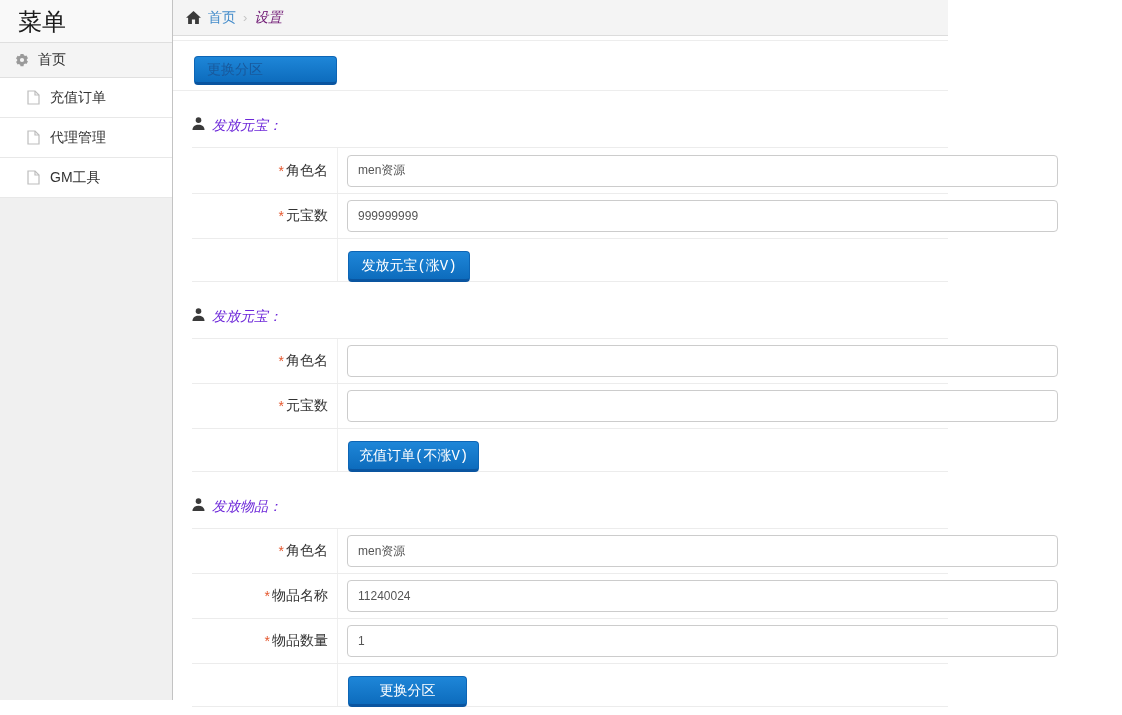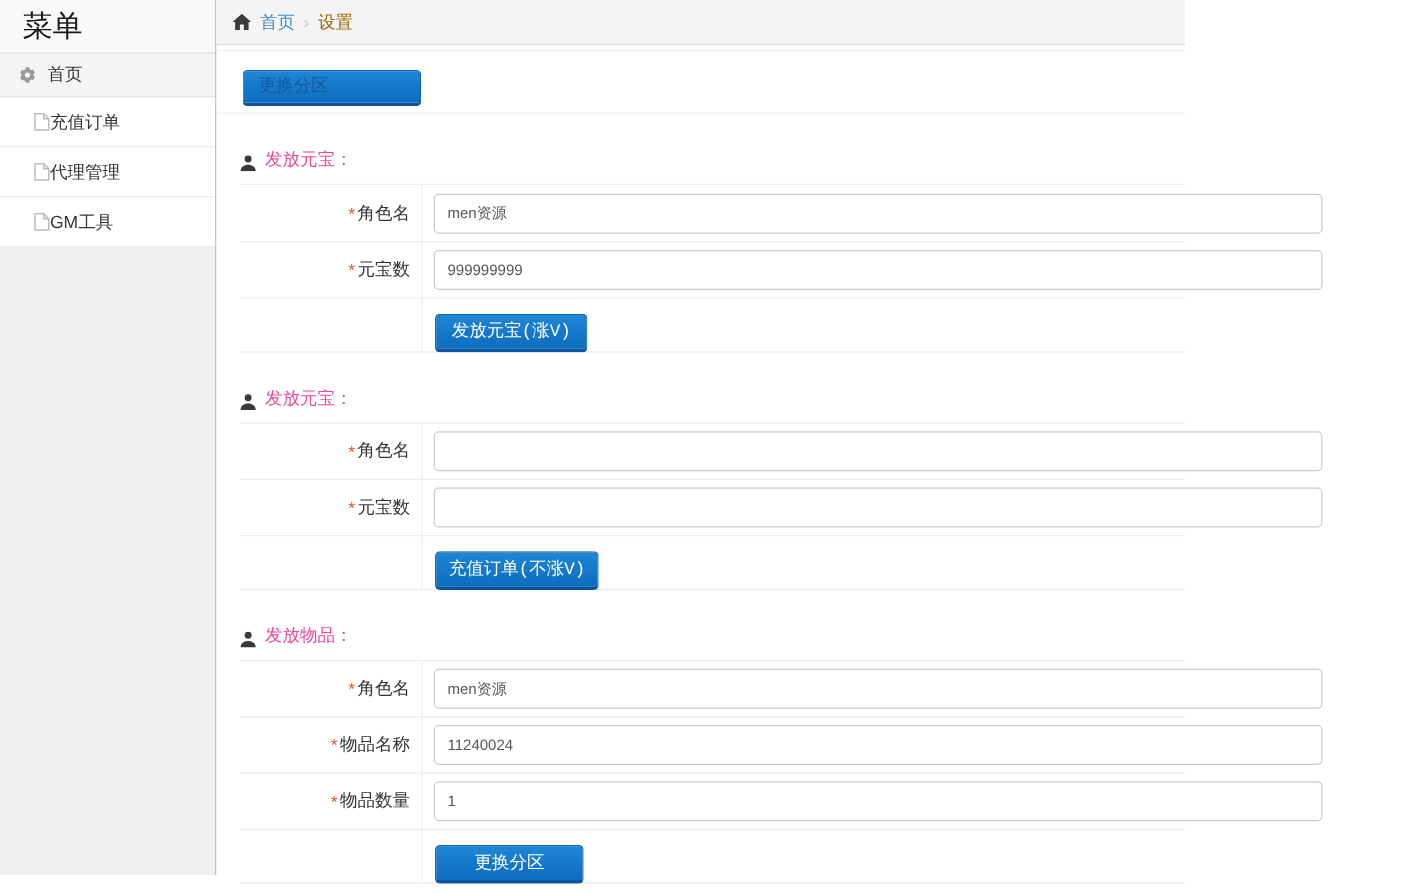--- a/index.html
+++ b/index.html
@@ -11,47 +11,47 @@
   .app { display:flex; width:948px; height:715px; }
 
   
   .sidebar { flex:0 0 173px; width:173px; height:700px;
     background:#f0f0f0; border-right:1px solid #c3c3c3; }
   .sidebar-title { height:43px; line-height:43px; padding-left:18px;
     font-size:24px; color:#1a1a1a; background:#f9f9f9; border-bottom:1px solid #dfdfdf; }
   .side-home { height:35px; display:flex; align-items:center; gap:9px;
     padding-left:15px; background:#f4f4f4; border-bottom:1px solid #e0e0e0; cursor:pointer; }
   .side-menu { list-style:none; }
-  .side-menu li { height:40px; display:flex; align-items:center; 
+  .side-menu li { height:40px; display:flex; align-items:center; gap:10px;
     padding-left:27px; background:#fff; border-bottom:1px solid #e8e8e8; cursor:pointer; }
   .side-menu li span.lbl, .side-home span.lbl { color:#333; }
 
   
   .main { flex:1; display:flex; flex-direction:column; min-width:0; }
   .breadcrumb { height:36px; flex:0 0 36px; display:flex; align-items:center; gap:7px;
     padding-left:13px; background:#f4f4f4; border-bottom:1px solid #dcdcdc; }
   .breadcrumb .link { color:#428bca; cursor:pointer; text-decoration:none; }
   .breadcrumb .sep { color:#c5c5c5; font-size:13px; }
-  .breadcrumb .current { color:#a16207; }
+  .breadcrumb .current { color:#701a75;font-style:italic; }
 
   .content { padding-left:19px; position:relative; }
   .topline { border-top:1px solid #ededed; margin-left:-19px; margin-top:4px; }
 
   .btn { display:inline-flex; align-items:center; justify-content:center;
     background:linear-gradient(#1e86d8,#0d6cbd);
     border:1px solid #0d65b5; border-bottom:3px solid #0a55a0;
     border-radius:4px; color:#fff; font-size:14px; cursor:pointer;
     font-family:Liberation Mono, monospace; line-height:1; }
   .btn-partition { margin:15px 0 5px 2px; width:143px; height:29px;
     justify-content:flex-start; padding-left:12px; color:#19599c; }
   .sep-line { border:none; border-top:1px solid #ededed; margin-left:-19px; }
 
   .form-section { margin-top:26px; }
-  .section-header { display:flex; align-items:flex-end; gap:7px;
-    height:20px; margin-bottom:10px; color:#ec4899; }
+  .section-header { display:flex; align-items:flex-start; gap:7px;
+    height:20px; margin-bottom:10px; color:#6d28d9;font-style:italic; }
   .ftable { border-top:1px solid #ececec; }
   .frow { display:flex; border-bottom:1px solid #ececec; }
   .cell-label { width:146px; flex:0 0 146px; display:flex; align-items:center;
     justify-content:flex-end; padding-right:9px; border-right:1px solid #efefef; }
   .req { color:#e4572e; margin-right:2px; }
   .cell-field { flex:1; display:flex; align-items:center; padding-left:9px; }
   .input-row { height:45px; }
   .input-row-tall { height:46px; }
   .button-row { height:43px; }
   .text-input { width:711px; height:32px; border:1px solid #ccc; border-radius:4px;

